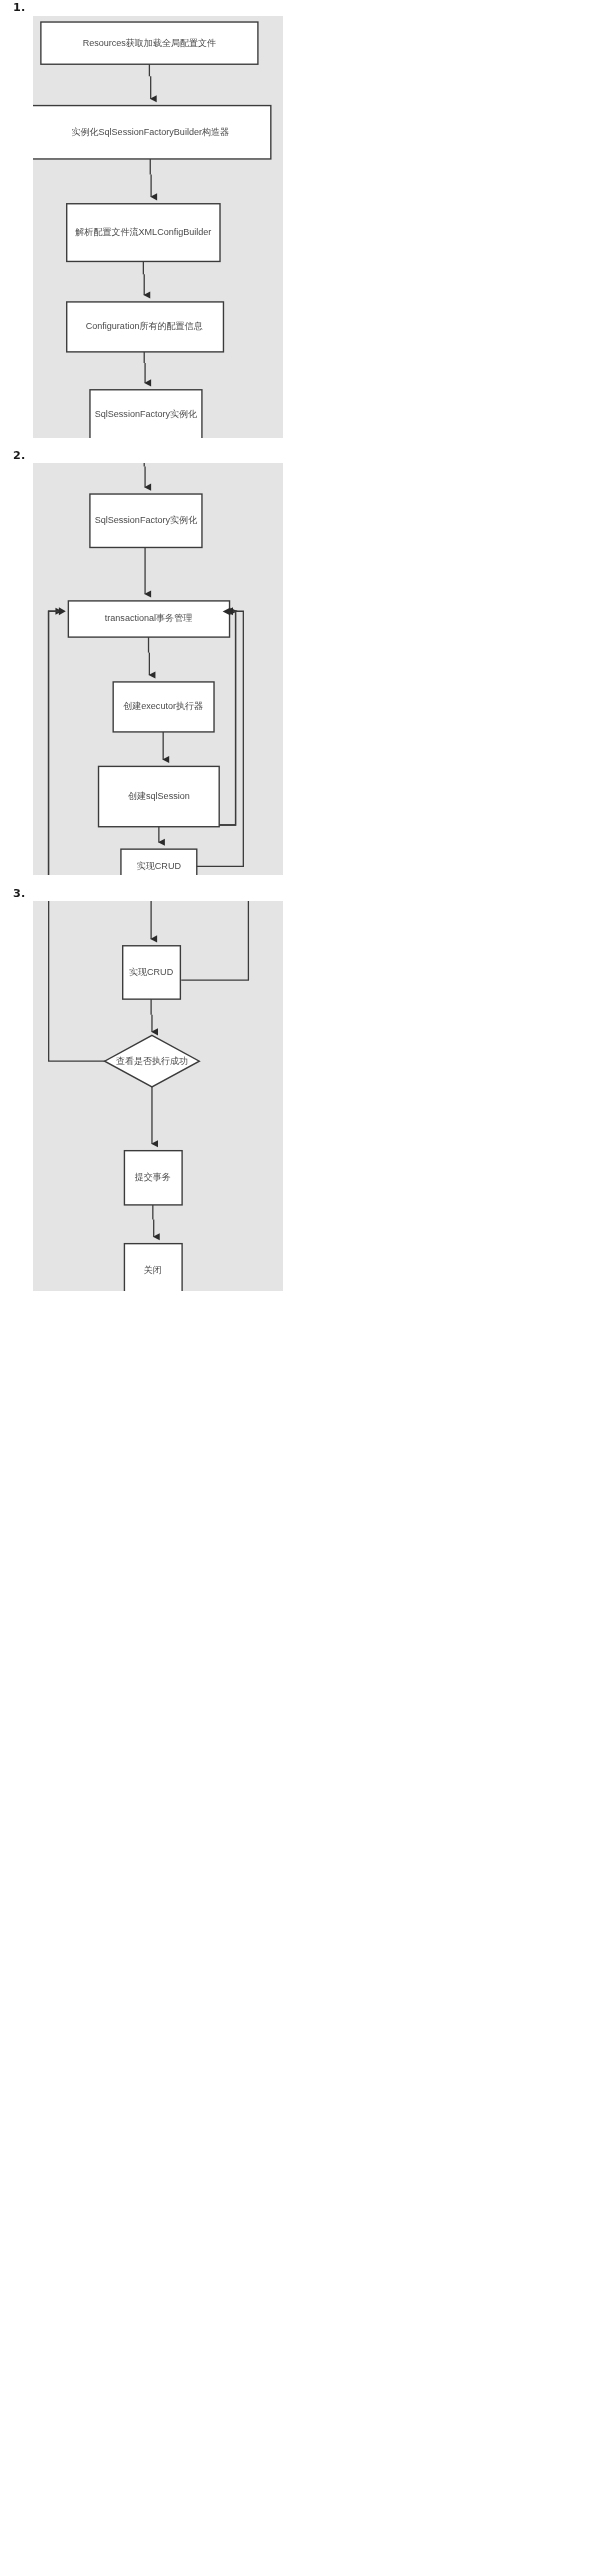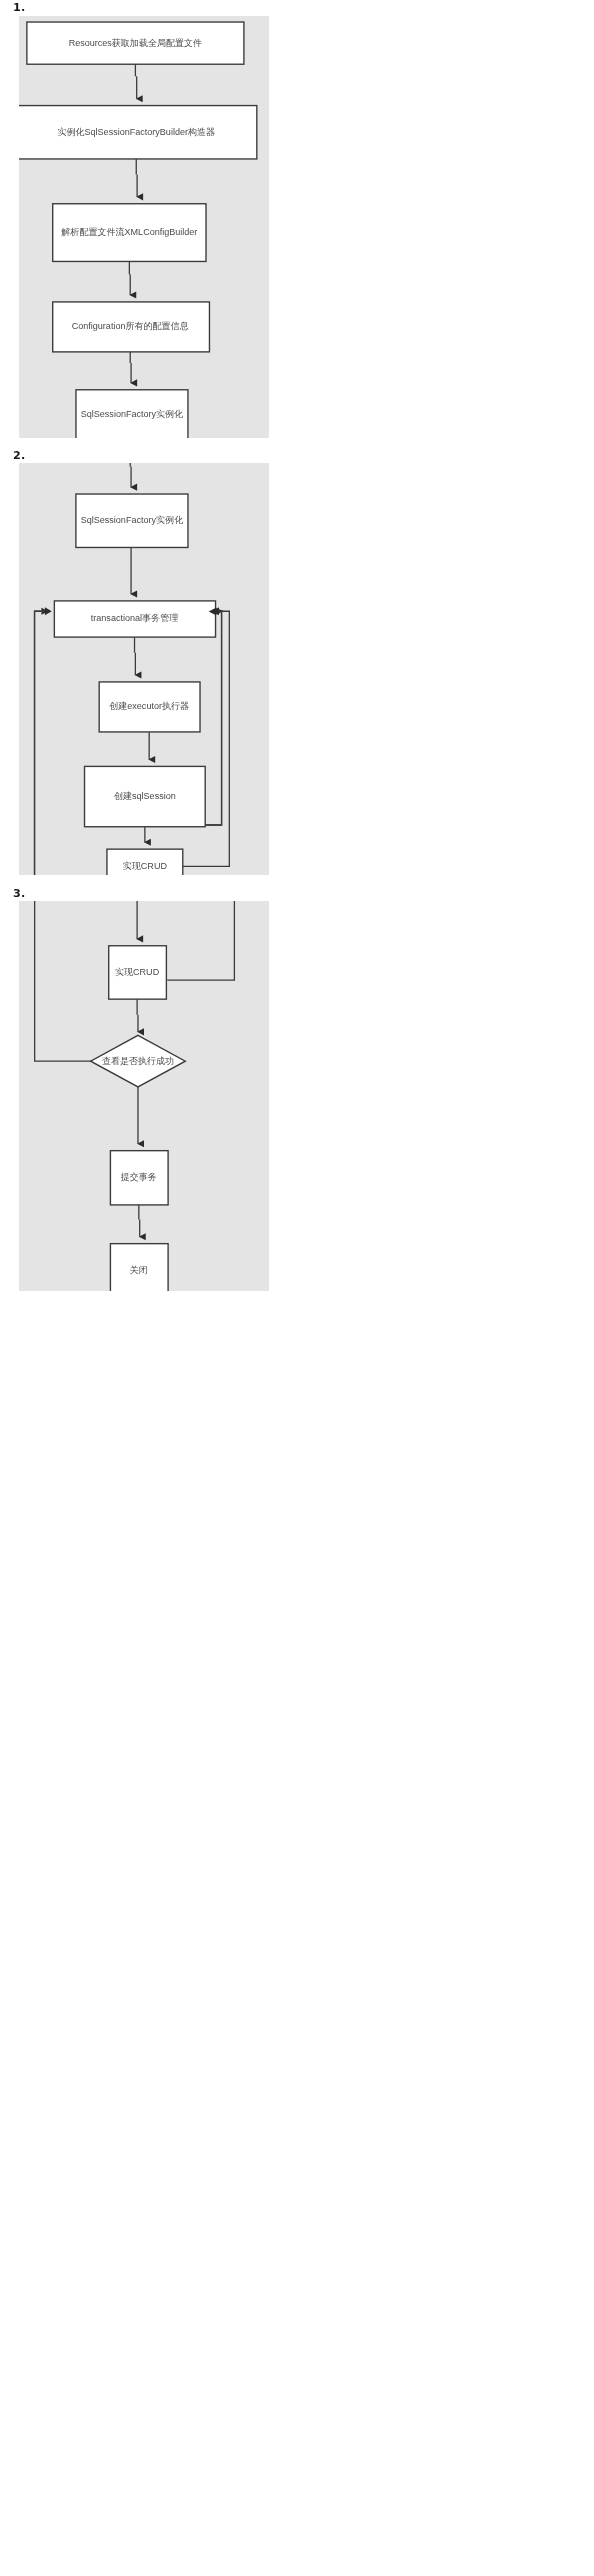--- a/index.html
+++ b/index.html
@@ -28,21 +28,21 @@
     font-family: "DejaVu Sans", sans-serif;
     font-weight: bold;
     font-size: 11.2px;
     color: #1a1a1a;
     padding-left: 13px;
     line-height: 15.5px;
     height: 15.5px;
     letter-spacing: 0.2px;
   }
   .panel {
-    margin-left: 19px;
+    margin-left: 33px;
     background: #e4e4e4;
     position: relative;
     overflow: hidden;
     text-align: center;
   }
   .panel svg {
     display: block;
   }
   .flow-text {
     font-family: "Liberation Sans", sans-serif;

